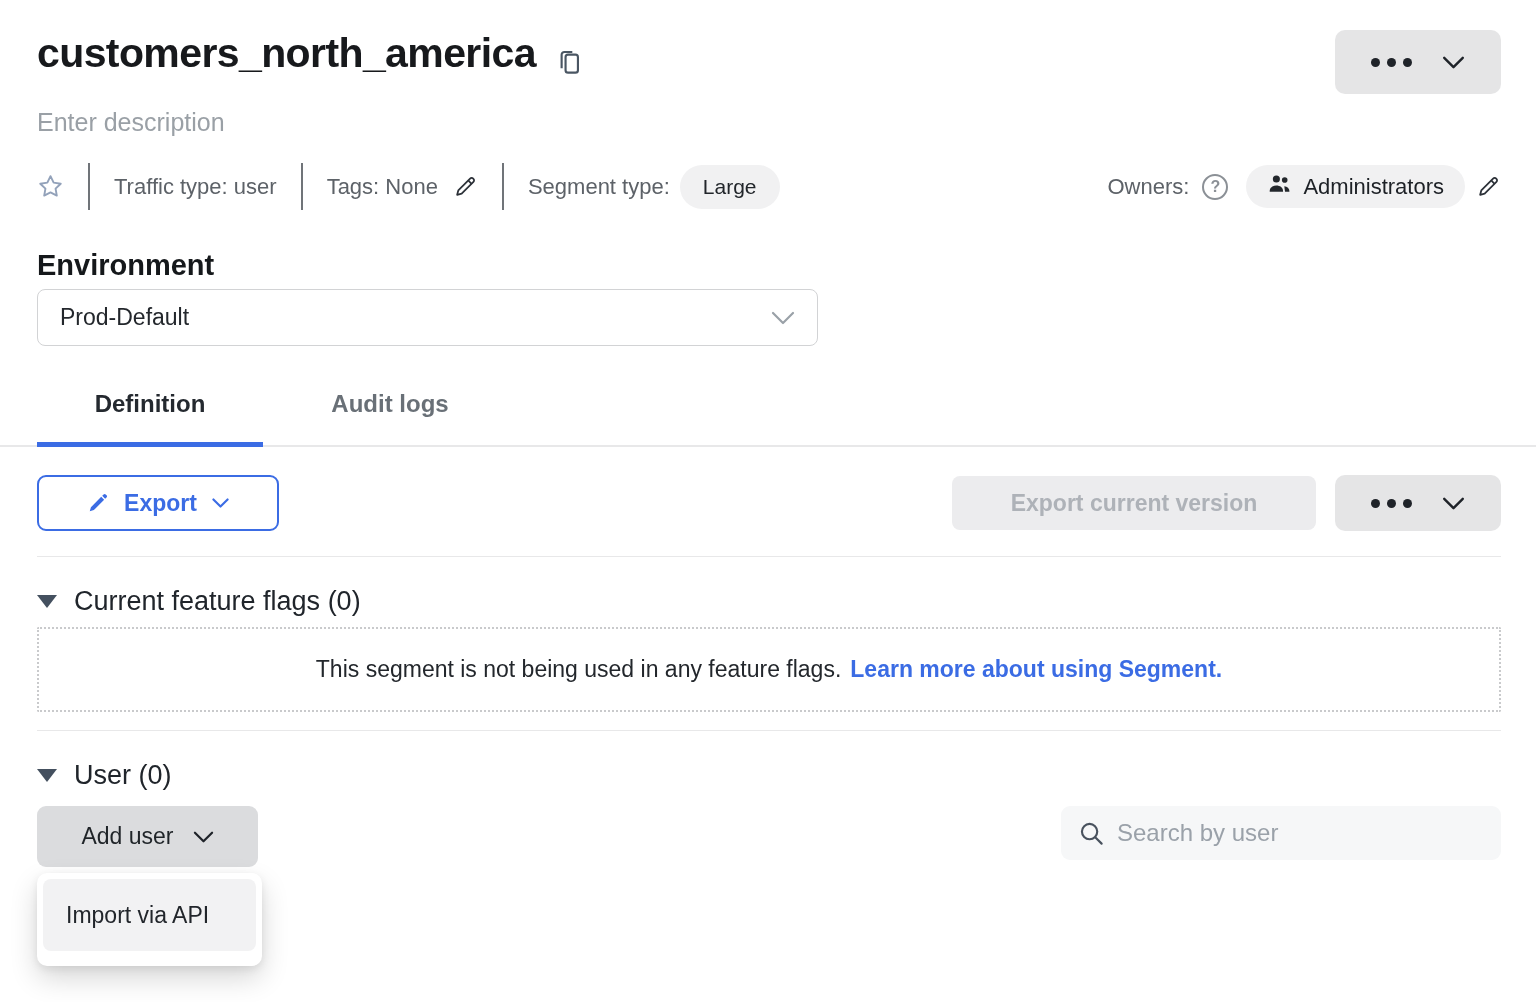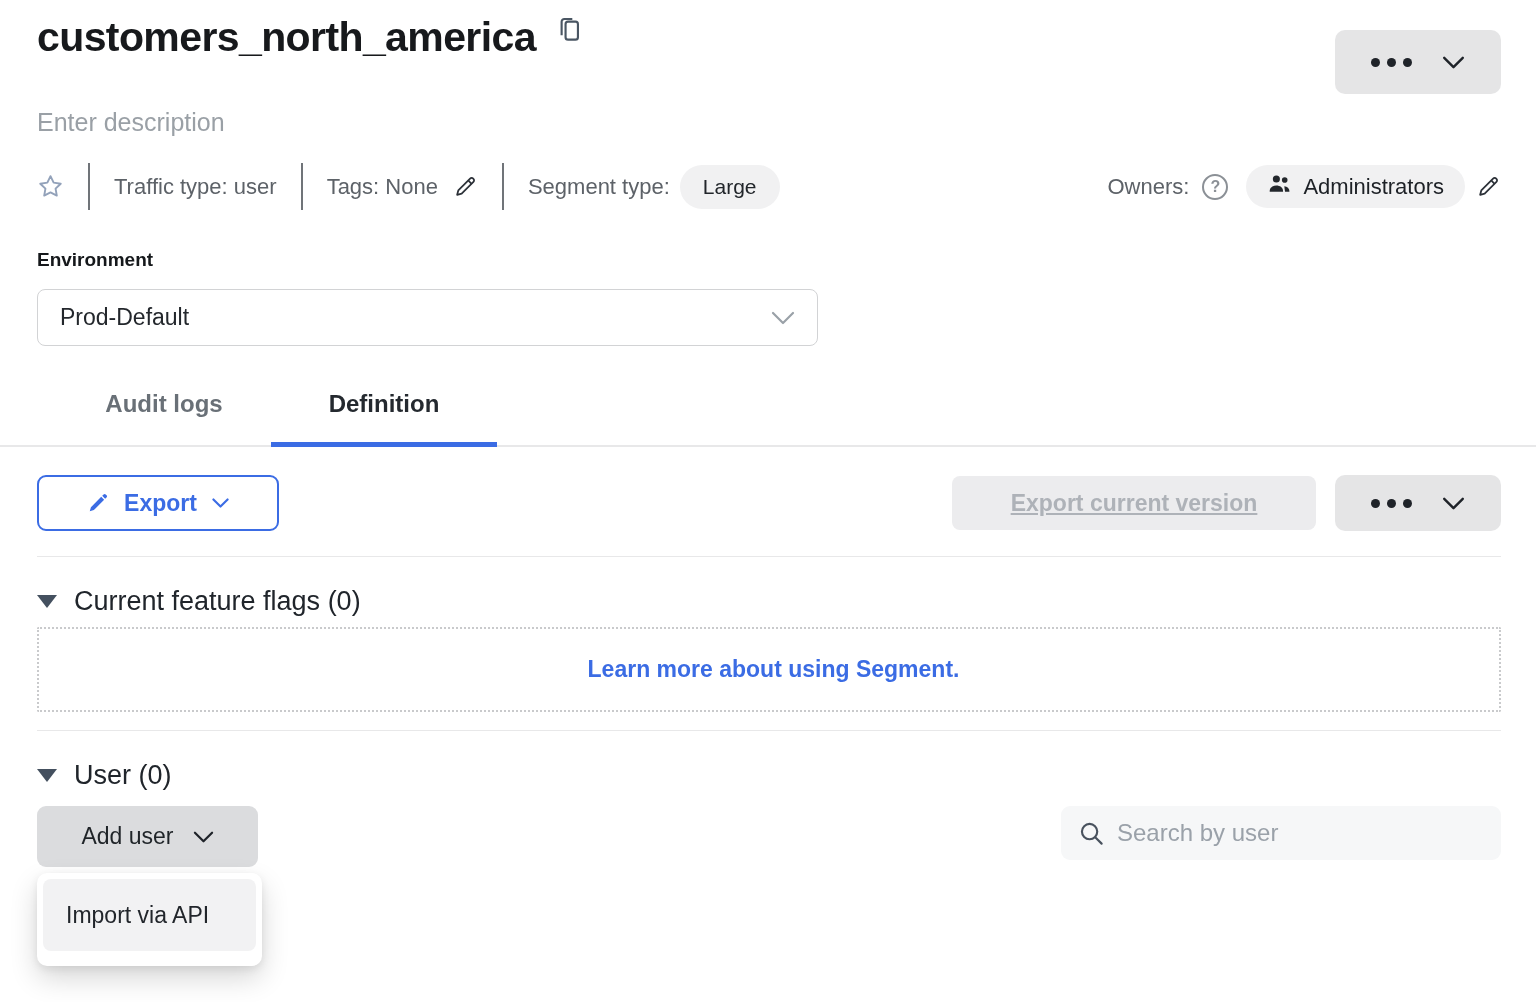--- a/index.html
+++ b/index.html
@@ -2,21 +2,21 @@
 <html><head>
 <meta charset="utf-8">
 <style>
   * { margin:0; padding:0; box-sizing:border-box; }
   html,body { background:#ffffff; }
   .page {
     position:relative; width:1536px; height:1002px; background:#ffffff;
     font-family:"Liberation Sans", sans-serif; color:#1f2329; overflow:hidden;
   }
   
-  .title-row { position:absolute; top:14px; left:37px; display:flex; align-items:flex-start; gap:20px; }
+  .title-row { position:absolute; top:30px; left:37px; display:flex; align-items:flex-end; gap:20px; }
   .page-title { font-size:41px; font-weight:700; letter-spacing:-0.6px; color:#17191c; }
   .icon-btn { background:none; border:none; cursor:pointer; display:flex; align-items:center; justify-content:center; padding:0; }
   .copy-icon svg { width:27px; height:30px; color:#4a5663; }
   .menu-btn { background:#e5e5e6; border:none; border-radius:10px; display:flex; align-items:center; justify-content:center; gap:30px; cursor:pointer; }
   .menu-btn-top { position:absolute; top:30px; right:35px; width:166px; height:64px; }
   .dots { display:flex; gap:7px; }
   .dots i { width:9px; height:9px; border-radius:50%; background:#1f2329; display:block; }
   .chev { color:#1f2329; }
   .desc { position:absolute; top:108px; left:37px; font-size:25px; color:#9aa0a6; cursor:text; }
 
@@ -30,38 +30,38 @@
   .large-pill { height:44px; padding:0 23px; margin-left:10px; }
   .right-meta { margin-left:auto; display:flex; align-items:center; }
   .help { margin-left:13px; width:26px; height:26px; border:2px solid #8b9096; border-radius:50%; color:#8b9096;
           font-size:16px; font-weight:700; display:flex; align-items:center; justify-content:center; cursor:pointer; }
   .help::before { content:"?"; }
   .owners-pill { height:43px; padding:0 21px; margin-left:18px; gap:11px; font-size:22px; color:#1d2126; }
   .people-icon svg { width:25px; height:25px; color:#23272c; }
   .owners-pencil { margin-left:11px; }
 
   
-  .env-label { position:absolute; top:249px; left:37px; font-size:19px; font-weight:700; color:#15181b; }
+  .env-label { position:absolute; top:249px; left:37px; font-size:29px; font-weight:700; color:#15181b; }
   .env-select { position:absolute; top:289px; left:37px; width:781px; height:57px; border:1px solid #d2d3d5; border-radius:8px;
                 display:flex; align-items:center; padding:0 22px; font-size:23px; color:#23272c; cursor:pointer; background:#fff;gap:12px; }
   .env-select .chev { margin-left:auto; color:#9aa1a8; }
 
   
   .tabs-row { position:absolute; top:384px; left:0; width:1536px; height:63px; border-bottom:2px solid #e8e8e9; padding-left:37px; display:flex; }
   .tab { display:flex; align-items:flex-start; justify-content:center; padding-top:6px; font-size:24px; font-weight:700; position:relative; cursor:pointer; }
   .tab-active { width:226px; color:#24292f; }
   .tab-active::after { content:""; position:absolute; left:0; bottom:-2px; width:100%; height:5px; background:#3b6ce4; }
   .tab-inactive { width:214px; margin-left:20px; color:#697077; }
 
   
   .editing-btn { position:absolute; top:475px; left:37px; width:242px; height:56px; border:2px solid #3b6ce4; border-radius:9px;
                  background:#fff; color:#3b6ce4; display:flex; align-items:center; justify-content:center; gap:15px;
                  font-size:23px; font-weight:600; cursor:pointer; font-family:inherit; }
   .export-btn { position:absolute; top:476px; right:220px; width:364px; height:54px; background:#ececee; border:none; border-radius:8px;
-                color:#aeb2b8; font-size:23px; font-weight:600; font-family:inherit;text-decoration:underline; }
+                color:#aeb2b8; font-size:23px; font-weight:600; font-family:inherit; }
   .menu-btn-toolbar { position:absolute; top:475px; right:35px; width:166px; height:56px; }
 
   .divider { position:absolute; left:37px; right:35px; height:1px; background:#e8e8e9; }
 
   
   .section-header { position:absolute; left:37px; display:flex; align-items:center; gap:17px; font-size:27px; color:#20252b; cursor:pointer; }
   .caret-down { width:0; height:0; border-left:10px solid transparent; border-right:10px solid transparent; border-top:13px solid #44505f; }
   .dotted-box { position:absolute; top:627px; left:37px; width:1464px; height:85px; border:2px dotted #c9cacc; border-radius:2px;
                 display:flex; align-items:center; justify-content:center; font-size:23px; color:#23272c; }
   .link { color:#3b6ce4; font-weight:600; margin-left:9px; cursor:pointer; }
@@ -152,22 +152,22 @@
 
   <div class="env-label">Environment</div>
   <div class="env-select">
     <span>Prod-Default</span>
     <svg class="chev" width="24" height="14" viewBox="0 0 24 14">
         <path d="M2 2l10 10L22 2" fill="none" stroke="currentColor" stroke-width="2.2" stroke-linecap="round" stroke-linejoin="round"></path>
       </svg>
   </div>
 
   <div class="tabs-row">
+    <div class="tab tab-active">Definition</div>
     <div class="tab tab-inactive">Audit logs</div>
-    <div class="tab tab-active">Definition</div>
   </div>
 
   <button class="editing-btn">
     <svg width="22" height="22" viewBox="0 0 24 24" fill="currentColor">
       <path d="M3 21l1.3-4.5L15.5 5.3l3.2 3.2L7.5 19.7 3 21zM16.6 4.2l1.5-1.5a1.6 1.6 0 0 1 2.3 0l.9.9a1.6 1.6 0 0 1 0 2.3l-1.5 1.5-3.2-3.2z"></path>
     </svg>
     <span>Export</span>
     <svg class="chev" width="17" height="10" viewBox="0 0 24 14" style="color:#3b6ce4">
         <path d="M2 2l10 10L22 2" fill="none" stroke="currentColor" stroke-width="3" stroke-linecap="round" stroke-linejoin="round"></path>
       </svg>
@@ -187,20 +187,21 @@
   </button>
 
   <div class="divider" style="top:556px;"></div>
 
   <div class="section-header" style="top:586px;">
     <span class="caret-down"></span>
     <span>Current feature flags (0)</span>
   </div>
 
   <div class="dotted-box">
+    <span>This segment is not being used in any feature flags.</span>
     <span class="link">Learn more about using Segment.</span>
   </div>
 
   <div class="divider" style="top:730px;"></div>
 
   <div class="section-header" style="top:760px;">
     <span class="caret-down"></span>
     <span>User (0)</span>
   </div>
 

